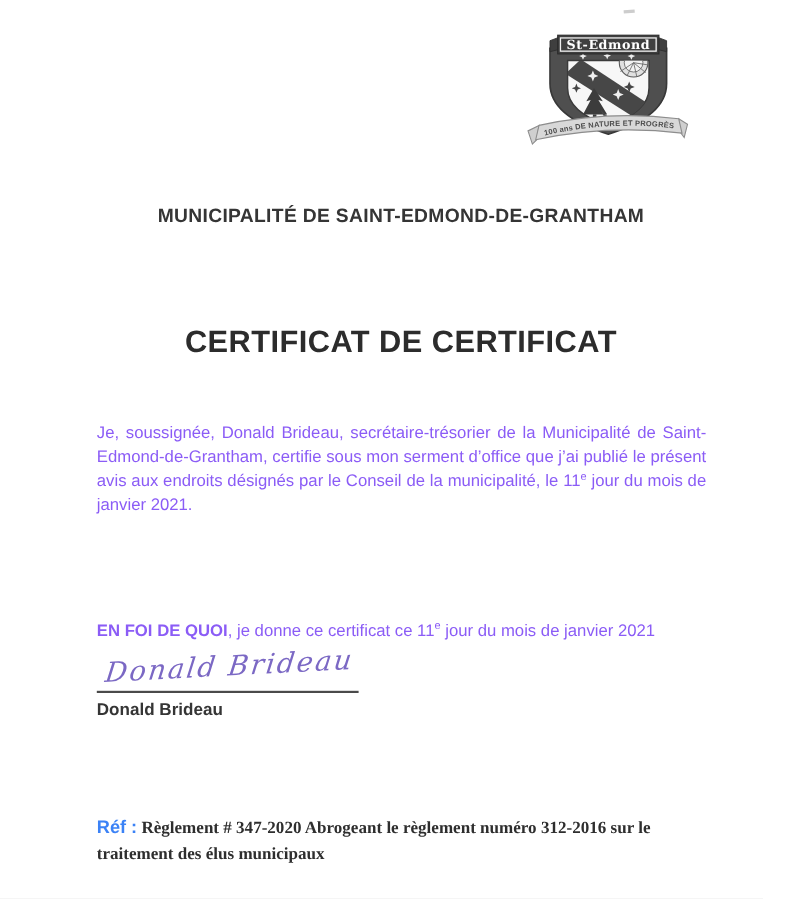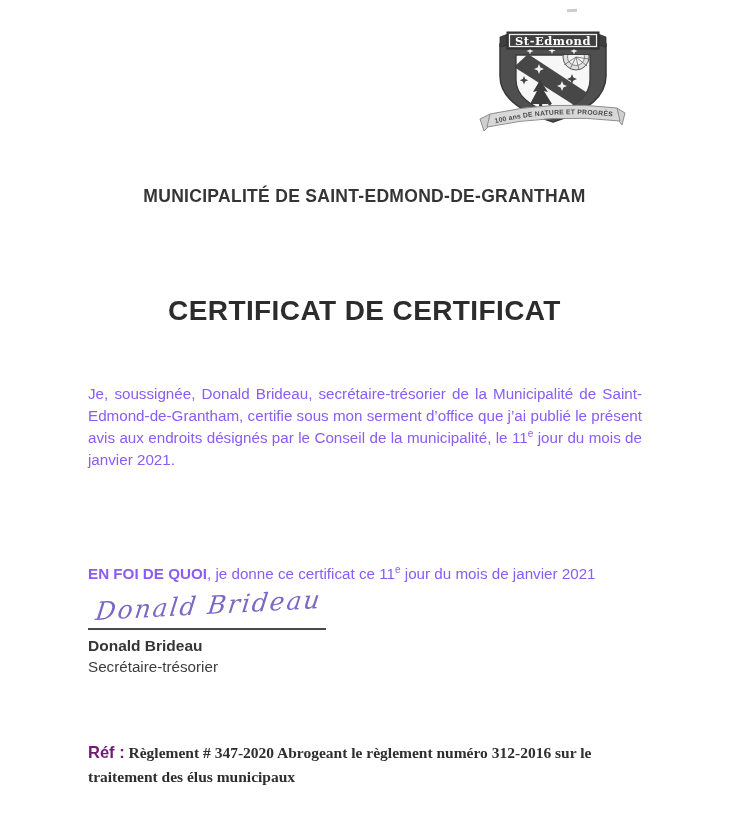--- a/index.html
+++ b/index.html
@@ -45,21 +45,21 @@
   .sig-line{width:238px;height:0;border-bottom:2px solid #4a4a4a;margin-top:2px;}
   .sig-name{font-size:15.5px;font-weight:bold;margin-top:7px;color:#353535;}
   .sig-title{font-size:15.2px;margin-top:3px;}
   .ref-block{
     left:88px;top:740px;width:512px;
     font-family:"Liberation Serif",serif;font-weight:bold;
     font-size:15.5px;line-height:24px;color:#2e2e2e;
   }
   .ref-label{
     font-family:"Liberation Sans",sans-serif;
-    font-size:16.5px;font-weight:bold;color:#701a75;text-align:center;
+    font-size:16.5px;font-weight:bold;color:#3b82f6;text-align:center;
   }
 </style>
 </head>
 <body>
 
 <div id="page">
 
   <div class="abs scan-artifact"></div>
 
   <div class="abs crest">
@@ -132,18 +132,17 @@
   <div class="abs doc-title">CERTIFICAT DE CERTIFICAT</div>
 
   <p class="abs body-para para1"><span>Je, soussignée, Donald Brideau, secrétaire-trésorier de la Municipalité de Saint-Edmond-de-Grantham, certifie sous mon serment d’office que j’ai publié le présent avis aux endroits désignés par le Conseil de la municipalité, le 11</span><sup>e</sup><span> jour du mois de janvier 2021.</span></p>
 
   <p class="abs body-para para2"><span class="lead-bold">EN FOI DE QUOI</span><span>, je donne ce certificat ce 11</span><sup>e</sup><span> jour du mois de janvier 2021</span></p>
 
   <div class="abs sig-block">
     <div class="sig-script">Donald Brideau</div>
     <div class="sig-line"></div>
     <div class="sig-name">Donald Brideau</div>
-    <div class="sig-title">Secrétaire-trésorier</div>
   </div>
 
   <div class="abs ref-block"><span class="ref-label">Réf :</span><span> Règlement # 347-2020 Abrogeant le règlement numéro 312-2016 sur le traitement des élus municipaux</span></div>
 
 </div>
 
 </body></html>

